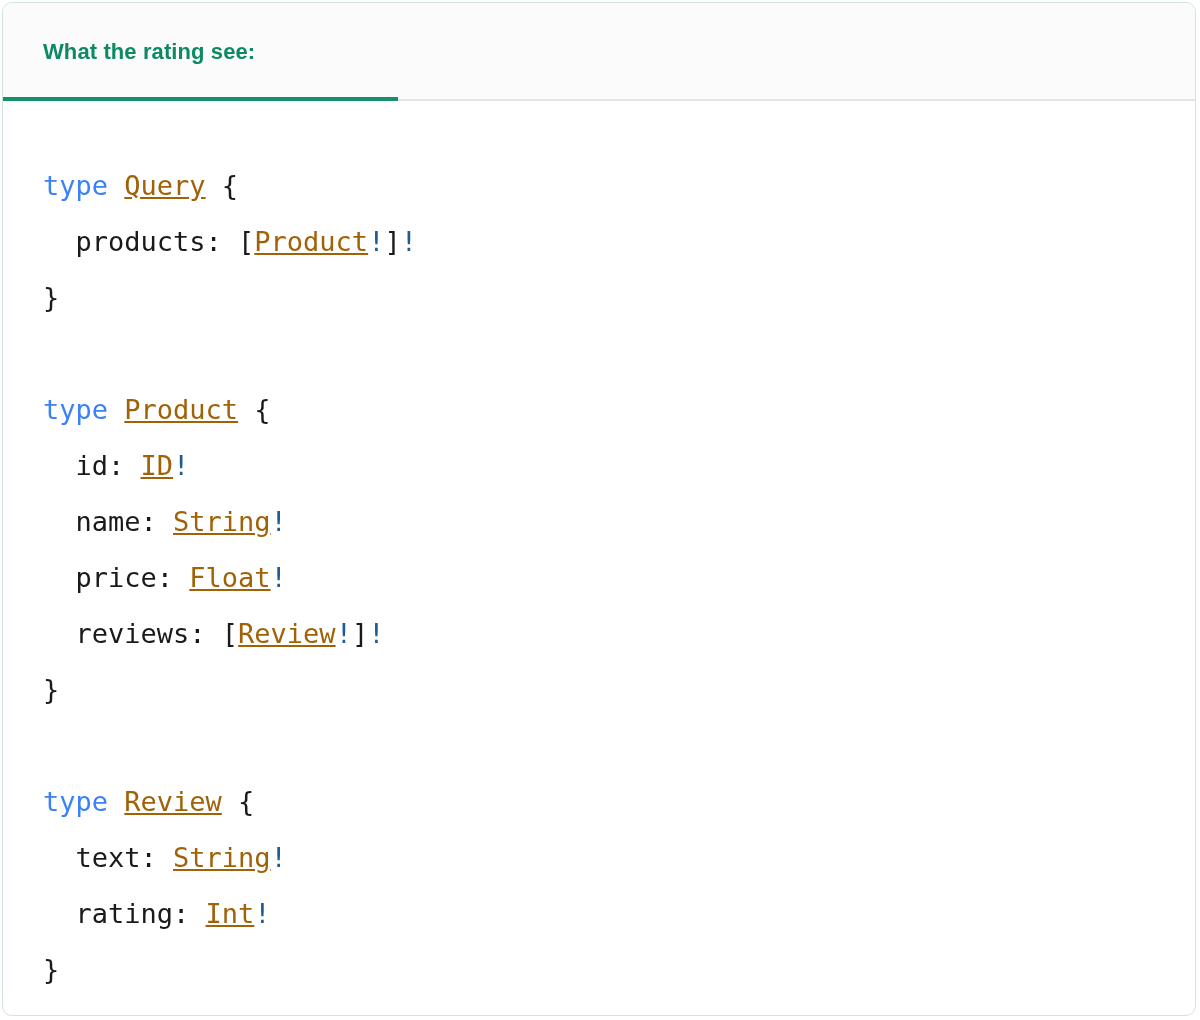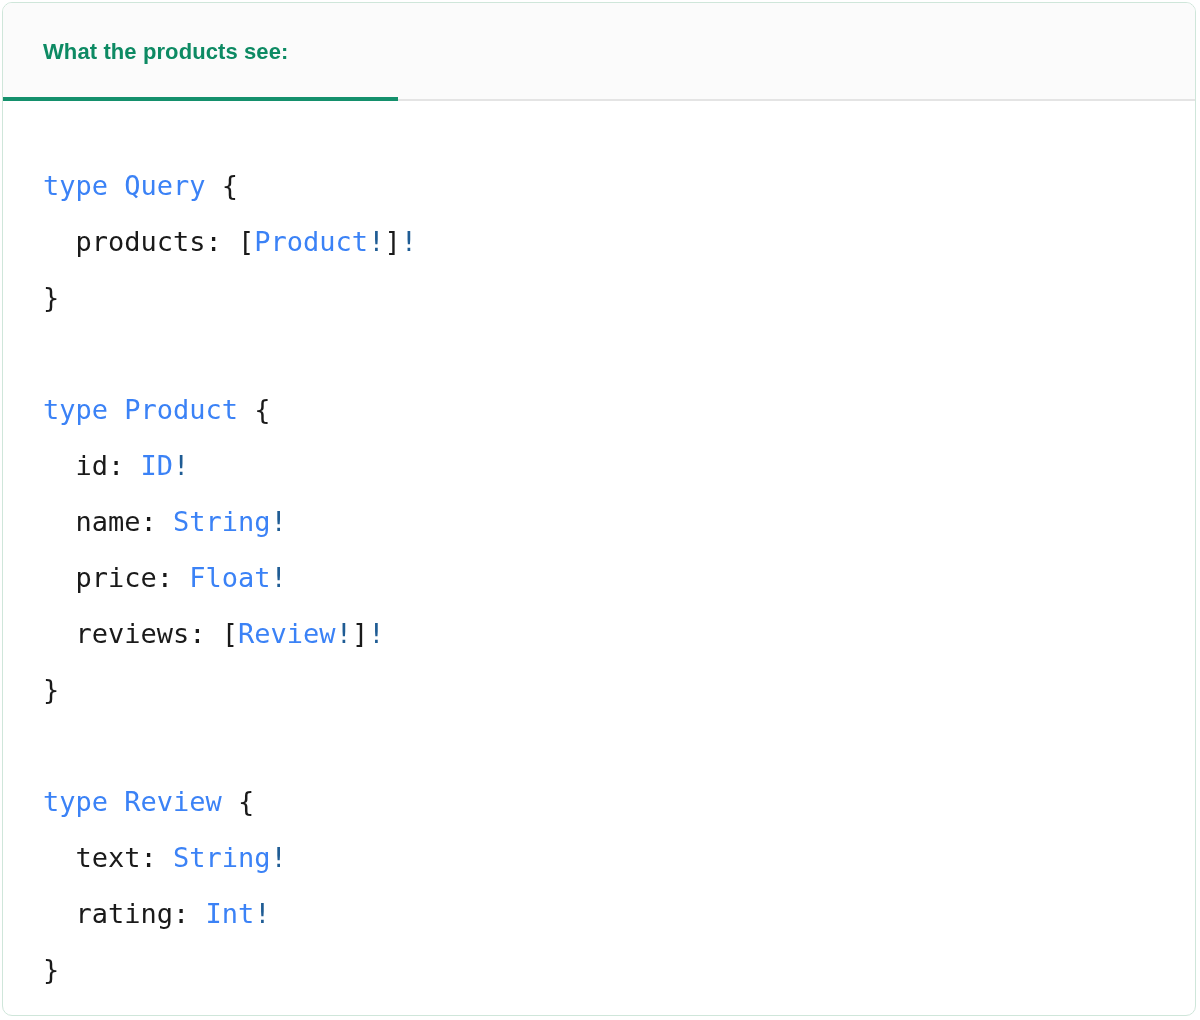--- a/index.html
+++ b/index.html
@@ -89,30 +89,30 @@
   .code-line {
     white-space: pre;
     min-height: 56px;
   }
   .code-line.blank {
     height: 56px;
   }
 
   
   .tok-kw   { color: #3b82f6; }   
-  .tok-type { color: #3b82f6; }   
+  .tok-type { color: #a16207; text-decoration: underline; }   
   .tok-bang { color: #1f5c94; }   
   .tok-pun  { color: #1a1a1a; }   
 </style>
 </head>
 <body>
 
 <div id="card">
 
   <div id="tabbar">
     <div id="tab-clients">
-      <span class="tab-label">What the products see:</span>
+      <span class="tab-label">What the rating see:</span>
     </div>
   </div>
 
   <pre id="code"><div class="code-line"><span class="tok-kw">type</span><span class="tok-pun"> </span><span class="tok-type">Query</span><span class="tok-pun"> {</span></div><div class="code-line"><span class="tok-pun">  products: [</span><span class="tok-type">Product</span><span class="tok-bang">!</span><span class="tok-pun">]</span><span class="tok-bang">!</span></div><div class="code-line"><span class="tok-pun">}</span></div><div class="code-line blank">&nbsp;</div><div class="code-line"><span class="tok-kw">type</span><span class="tok-pun"> </span><span class="tok-type">Product</span><span class="tok-pun"> {</span></div><div class="code-line"><span class="tok-pun">  id: </span><span class="tok-type">ID</span><span class="tok-bang">!</span></div><div class="code-line"><span class="tok-pun">  name: </span><span class="tok-type">String</span><span class="tok-bang">!</span></div><div class="code-line"><span class="tok-pun">  price: </span><span class="tok-type">Float</span><span class="tok-bang">!</span></div><div class="code-line"><span class="tok-pun">  reviews: [</span><span class="tok-type">Review</span><span class="tok-bang">!</span><span class="tok-pun">]</span><span class="tok-bang">!</span></div><div class="code-line"><span class="tok-pun">}</span></div><div class="code-line blank">&nbsp;</div><div class="code-line"><span class="tok-kw">type</span><span class="tok-pun"> </span><span class="tok-type">Review</span><span class="tok-pun"> {</span></div><div class="code-line"><span class="tok-pun">  text: </span><span class="tok-type">String</span><span class="tok-bang">!</span></div><div class="code-line"><span class="tok-pun">  rating: </span><span class="tok-type">Int</span><span class="tok-bang">!</span></div><div class="code-line"><span class="tok-pun">}</span></div></pre>
 
 </div>
 
 </body></html>

